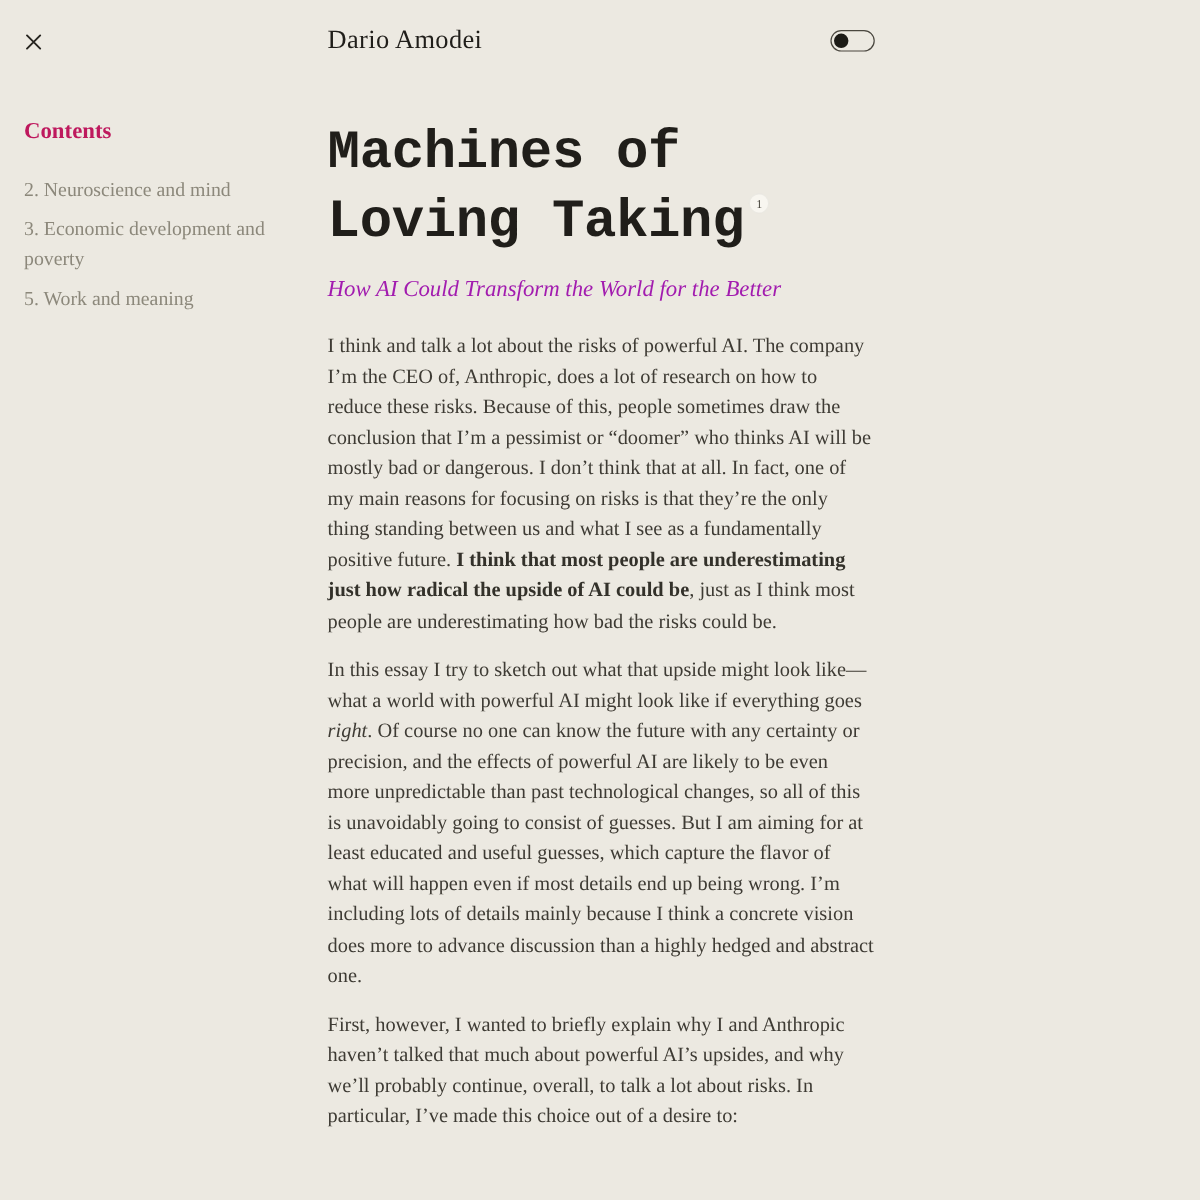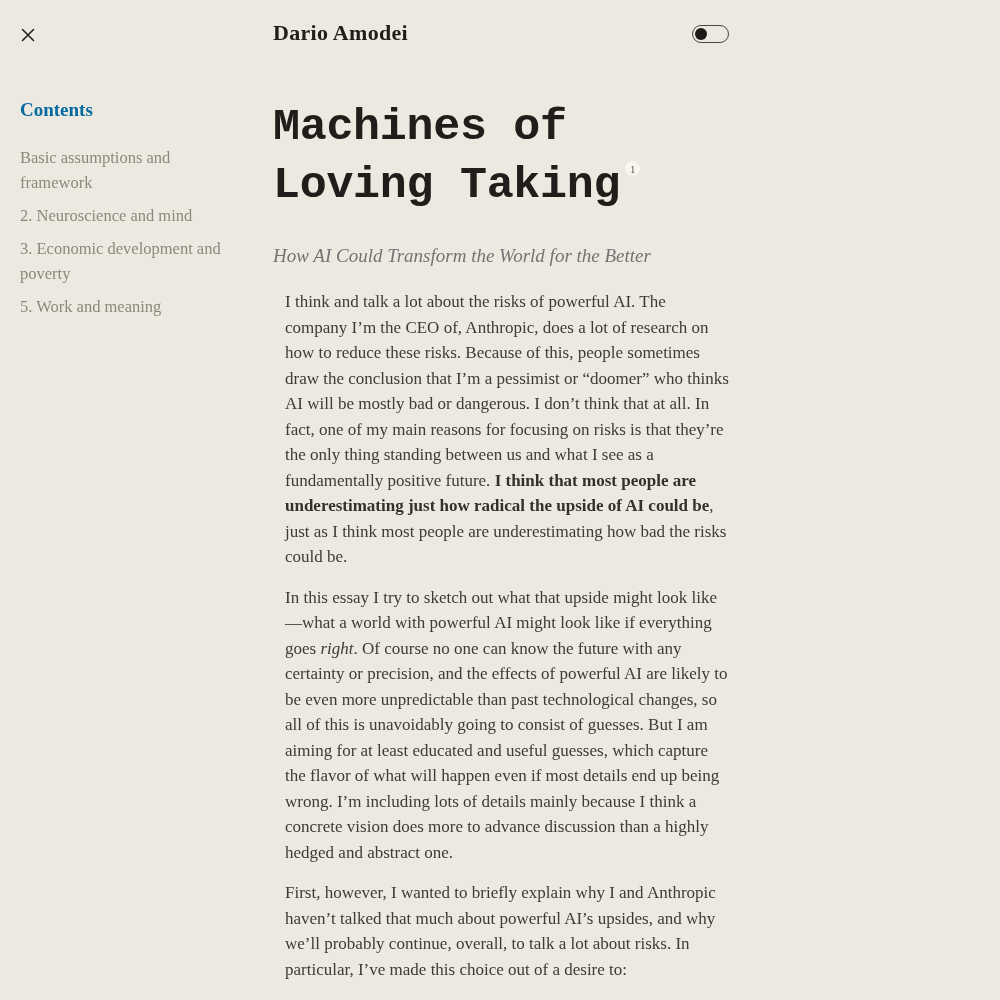--- a/index.html
+++ b/index.html
@@ -15,39 +15,39 @@
 
   
   .close-btn {
     position: absolute; left: 18px; top: 25px;
     width: 20px; height: 20px;
     background: none; border: none; padding: 0; cursor: pointer;
     display: flex; align-items: center; justify-content: center;
   }
   .header-title {
     position: absolute; left: 273px; top: 20px;
-    font-size: 22px; font-weight: bold; color: #201e1a;
+    font-size: 22px; font-weight: normal; color: #201e1a;
     letter-spacing: 0.3px;
   }
   .toggle {
     position: absolute; left: 692px; top: 25px;
     width: 37px; height: 18px;
     border: 1.5px solid #4a473f; border-radius: 999px;
     background: #ece9e1; cursor: pointer; padding: 0;
   }
   .toggle-knob {
     position: absolute; left: 2px; top: 1.5px;
     width: 12px; height: 12px; border-radius: 50%;
     background: #1c1b16;
   }
 
   
   .sidebar { position: absolute; left: 20px; top: 99px; width: 205px; }
   .sidebar-heading {
-    font-size: 19px; font-weight: bold; color: #0369a1;
+    font-size: 19px; font-weight: bold; color: #be185d;
     margin: 0 0 24px 0;
   }
   .toc-link {
     display: block;
     font-size: 16.5px; line-height: 25px;
     color: #8c887b; text-decoration: none;
     margin-bottom: 8px;
   }
 
   
@@ -63,49 +63,48 @@
     font-size: 10px; font-weight: normal; text-align: center;
     color: #4a473f;
     background: #f8f6f0;
     border: 1px solid rgba(0,0,0,0.05);
     border-radius: 50%;
     position: relative; top: -24px; left: 4px;
     text-decoration: none;
     letter-spacing: 0;
   }
   .subtitle {
-    font-style: italic; font-size: 19px; color: #737373;
-    margin-top: 32px;
+    font-style: italic; font-size: 19px; color: #a21caf;
+    margin-top: 18px;
   }
   .pub-date { font-size: 16px; color: #8c887b; margin-top: 33px; }
   .body-text { margin-top: 22px; }
   .para {
     font-size: 17px; line-height: 25.5px; color: #3e3b34;
-    margin: 0 0 15px 12px;
+    margin: 0 0 15px 0;
   }
   .para strong, .bullet-text strong { color: #33312a; }
 </style>
 </head>
 <body>
 
 <button class="close-btn">
   <svg width="16" height="16" viewBox="0 0 16 16">
     <path d="M2.5 2.5 L13.5 13.5 M13.5 2.5 L2.5 13.5" stroke="#26241f" stroke-width="1.6" stroke-linecap="round" fill="none"></path>
   </svg>
 </button>
 
 <div class="header-title">Dario Amodei</div>
 
 <button class="toggle">
   <span class="toggle-knob"></span>
 </button>
 
 <nav class="sidebar">
   <h2 class="sidebar-heading">Contents</h2>
-  <a href="#" class="toc-link">Basic assumptions and framework</a>
   <a href="#" class="toc-link">2. Neuroscience and mind</a>
   <a href="#" class="toc-link">3. Economic development and poverty</a>
   <a href="#" class="toc-link">5. Work and meaning</a>
 </nav>
 
 <main class="article">
   <h1 class="article-title">
     <span class="title-line">Machines of</span><br>
     <span class="title-line">Loving Taking</span><a href="#" class="footnote-ref">1</a>
   </h1>

